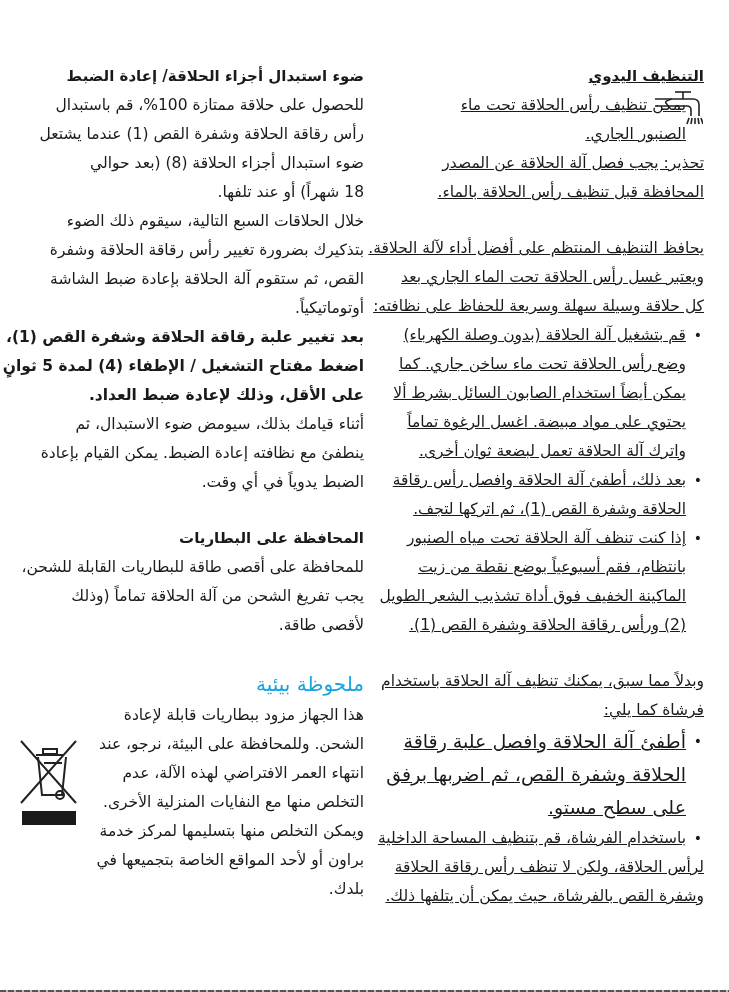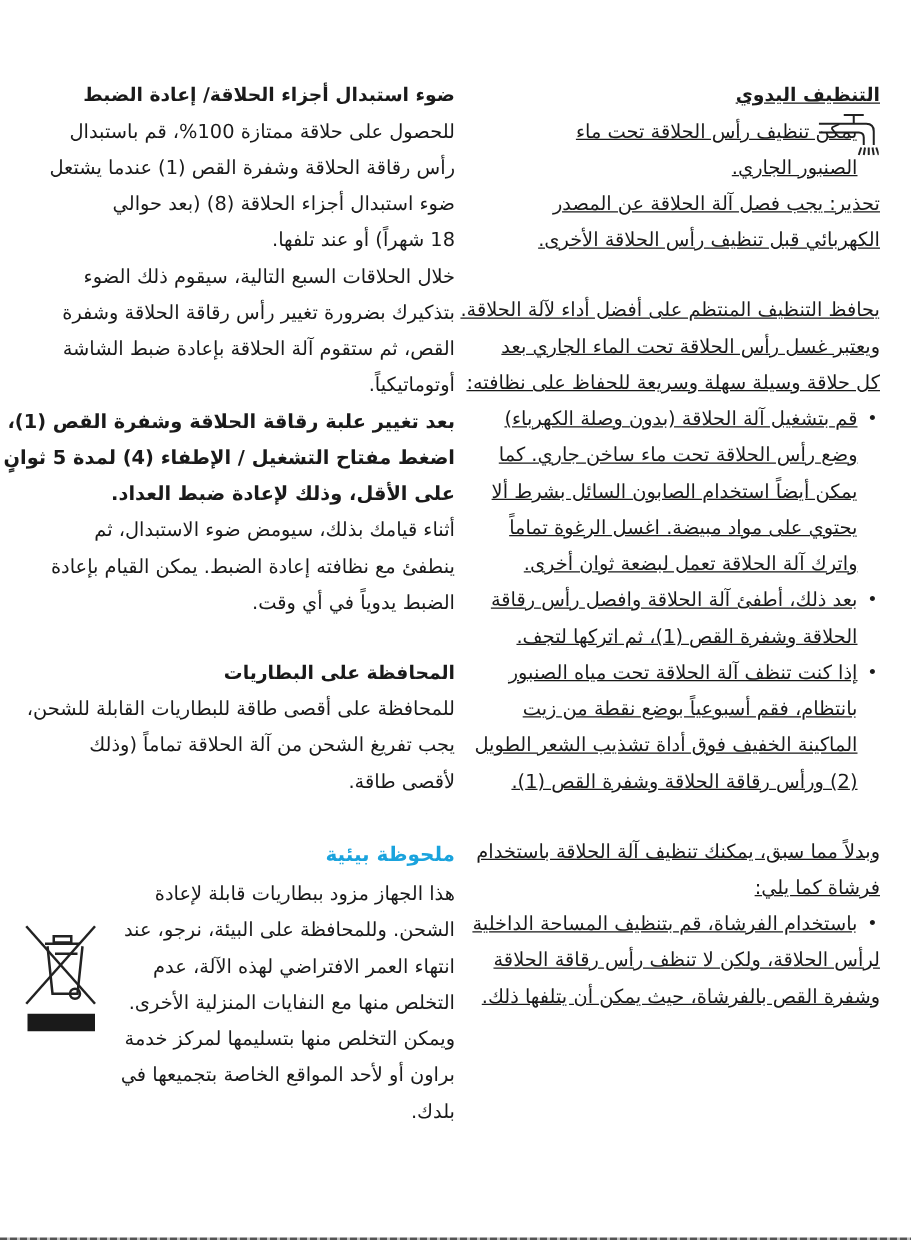--- a/index.html
+++ b/index.html
@@ -7,21 +7,21 @@
          font-family: "DejaVu Sans", "Liberation Sans", sans-serif; color: #1a1a1a; }
   .col { position: absolute; direction: rtl; text-align: right; }
   .col-right { left: 372px; width: 332px; top: 62px; text-decoration: underline; }
   .col-left { left: 28px; width: 336px; top: 62px; }
   .line { display: block; white-space: nowrap; font-size: 15.5px; line-height: 29px; height: 29px; }
   .heading { font-weight: bold; font-size: 15px; }
   .indent { padding-right: 18px; }
   .bullet-line { position: relative; padding-right: 18px; }
   .bullet-line::before { content: "•"; position: absolute; right: 2px; top: 0; font-size: 14px; }
   .big .line { font-size: 19px; line-height: 33px; height: 33px; }
-  .eco-title { color: #1aa3dd; font-weight: bold; font-size: 16px; line-height: 34px; height: 34px; }
+  .eco-title { color: #1aa3dd; font-weight: normal; font-size: 20px; line-height: 34px; height: 34px; }
   .gap-m { height: 27px; }
   .tap-icon { position: absolute; left: 655px; top: 89px; width: 48px; height: 36px; }
   .weee-icon { position: absolute; left: 18px; top: 737px; width: 62px; height: 90px; }
   .bottom-rule { position: absolute; left: 0; right: 0; bottom: 0; height: 2px;
                  background: repeating-linear-gradient(90deg, #555 0 6px, #bbb 6px 8px); }
 </style>
 </head>
 <body>
 
 <svg class="tap-icon" viewBox="0 0 48 36">
@@ -51,21 +51,21 @@
   <rect x="4" y="74" width="54" height="14" fill="#1a1a1a"></rect>
 </svg>
 
 <div class="col col-right">
   <span class="line heading">التنظيف اليدوي</span>
   <div style="padding-right:0; margin-left:40px">
     <span class="line indent">يمكن تنظيف رأس الحلاقة تحت ماء</span>
     <span class="line indent">الصنبور الجاري.</span>
   </div>
   <span class="line">تحذير: يجب فصل آلة الحلاقة عن المصدر</span>
-  <span class="line">الكهربائي قبل تنظيف رأس الحلاقة الأخرى.</span>
+  <span class="line">المحافظة قبل تنظيف رأس الحلاقة بالماء.</span>
   <div class="gap-m"></div>
   <div>
     <span class="line">يحافظ التنظيف المنتظم على أفضل أداء لآلة الحلاقة.</span>
     <span class="line">ويعتبر غسل رأس الحلاقة تحت الماء الجاري بعد</span>
     <span class="line">كل حلاقة وسيلة سهلة وسريعة للحفاظ على نظافته:</span>
   </div>
   <div>
     <span class="line bullet-line">قم بتشغيل آلة الحلاقة (بدون وصلة الكهرباء)</span>
     <span class="line indent">وضع رأس الحلاقة تحت ماء ساخن جاري. كما</span>
     <span class="line indent">يمكن أيضاً استخدام الصابون السائل بشرط ألا</span>
@@ -75,20 +75,25 @@
     <span class="line indent">الحلاقة وشفرة القص (1)، ثم اتركها لتجف.</span>
     <span class="line bullet-line">إذا كنت تنظف آلة الحلاقة تحت مياه الصنبور</span>
     <span class="line indent">بانتظام، فقم أسبوعياً بوضع نقطة من زيت</span>
     <span class="line indent">الماكينة الخفيف فوق أداة تشذيب الشعر الطويل</span>
     <span class="line indent">(2) ورأس رقاقة الحلاقة وشفرة القص (1).</span>
   </div>
   <div class="gap-m"></div>
   <div>
     <span class="line">وبدلاً مما سبق، يمكنك تنظيف آلة الحلاقة باستخدام</span>
     <span class="line">فرشاة كما يلي:</span>
+  </div>
+  <div class="big">
+    <span class="line bullet-line">أطفئ آلة الحلاقة وافصل علبة رقاقة</span>
+    <span class="line indent">الحلاقة وشفرة القص، ثم اضربها برفق</span>
+    <span class="line indent">على سطح مستو.</span>
   </div>
   <div>
     <span class="line bullet-line">باستخدام الفرشاة، قم بتنظيف المساحة الداخلية</span>
     <span class="line">لرأس الحلاقة، ولكن لا تنظف رأس رقاقة الحلاقة</span>
     <span class="line">وشفرة القص بالفرشاة، حيث يمكن أن يتلفها ذلك.</span>
   </div>
 </div>
 
 <div class="col col-left">
   <span class="line heading">ضوء استبدال أجزاء الحلاقة/ إعادة الضبط</span>

